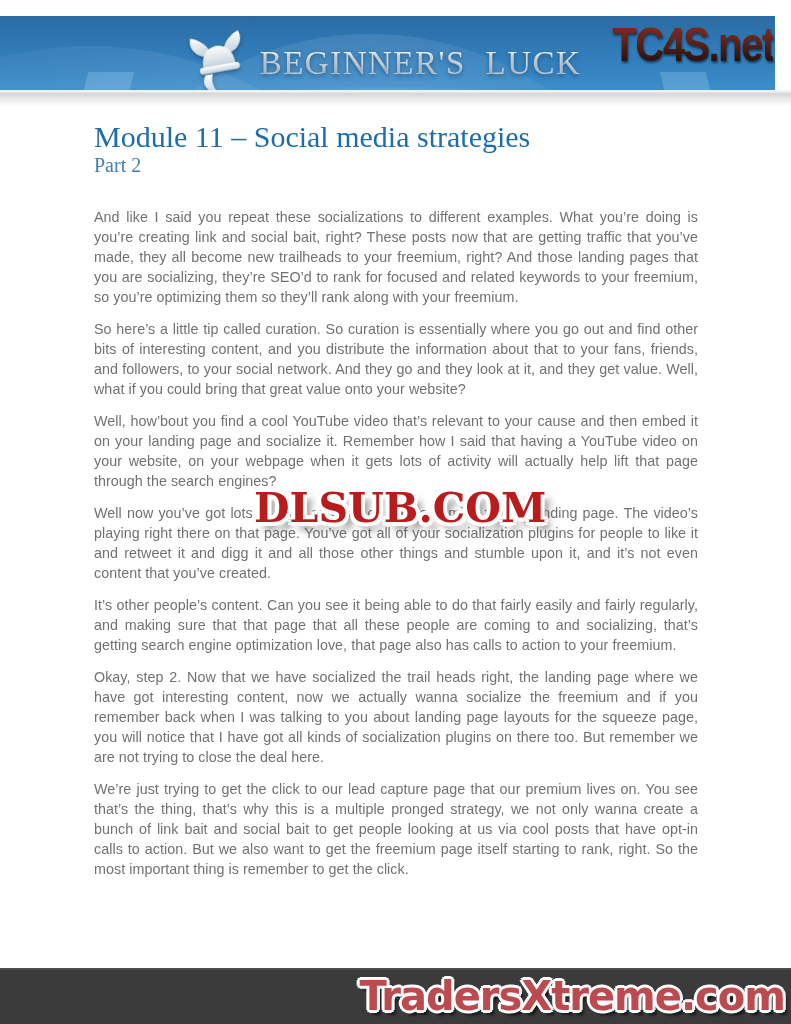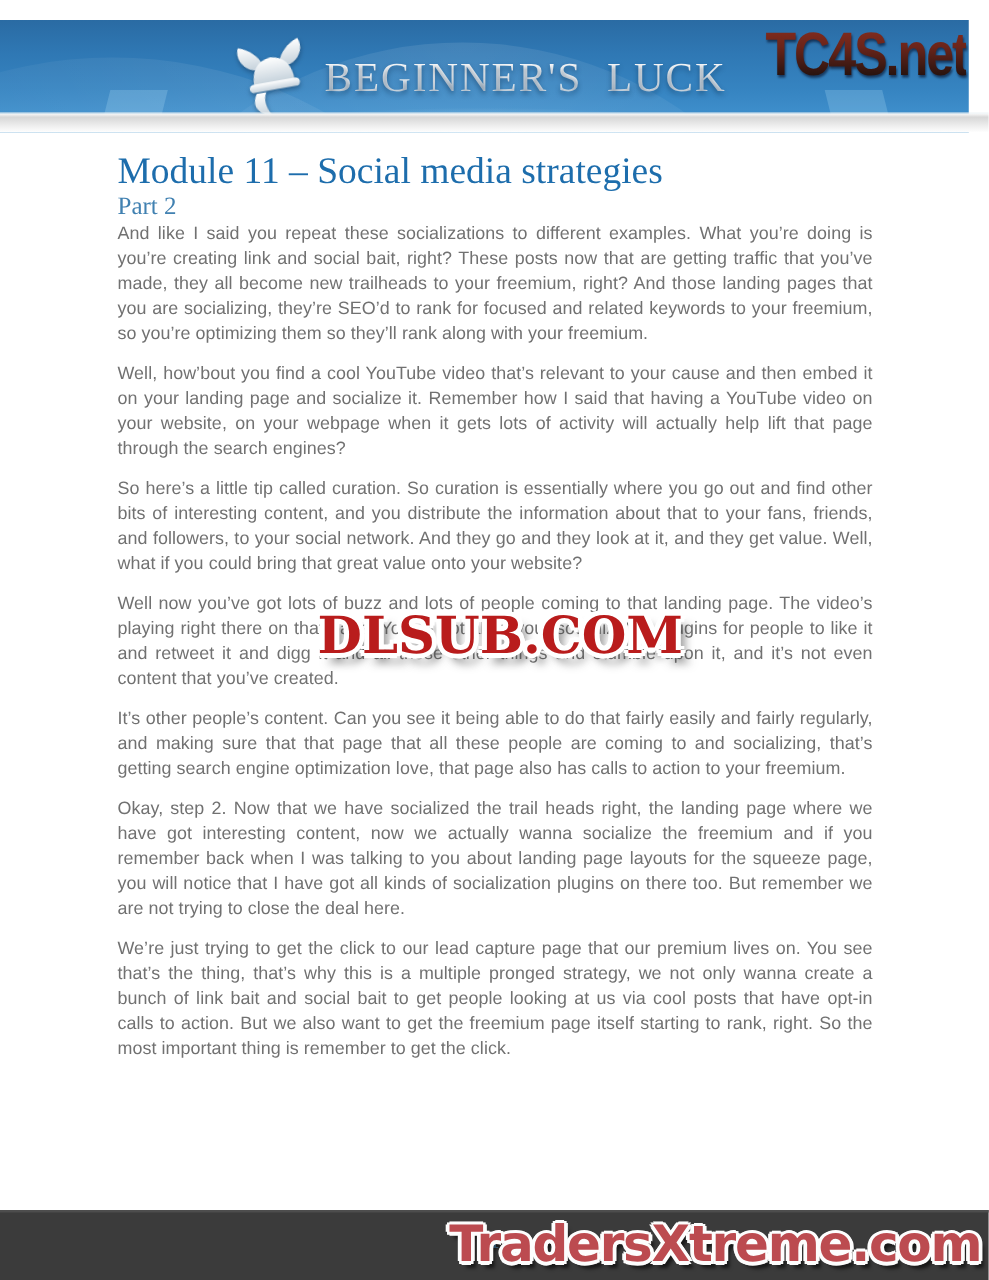--- a/index.html
+++ b/index.html
@@ -71,21 +71,21 @@
   .doc-title {
     margin:17px 0 0 0;
     font-family:"Liberation Serif", serif; font-weight:normal;
     font-size:30px; line-height:30px; color:#1d6dac;
   }
   .doc-subtitle {
     margin:2px 0 0 0;
     font-family:"Liberation Serif", serif; font-weight:normal;
     font-size:20px; line-height:22px; color:#4181b1;
   }
-  .paras { margin-top:1px; }
+  .paras { margin-top:31px; }
   .paras p {
     margin:0 0 12px 0;
     font-size:14.3px; line-height:20px; letter-spacing:0.05px;
     color:#717171; text-align:justify;
   }
 
   
   .wm-center {
     position:absolute; left:254px; top:484px;
     font-family:"DejaVu Serif", serif; font-weight:bold;
@@ -150,22 +150,22 @@
 
     <span class="tc4s">TC4S.net</span>
   </div>
   <div class="header-sep"></div>
 
   <div class="content">
     <h1 class="doc-title">Module 11 – Social media strategies</h1>
     <h2 class="doc-subtitle">Part 2</h2>
     <div class="paras">
       <p>And like I said you repeat these socializations to different examples. What you’re doing is you’re creating link and social bait, right? These posts now that are getting traffic that you’ve made, they all become new trailheads to your freemium, right? And those landing pages that you are socializing, they’re SEO’d to rank for focused and related keywords to your freemium, so you’re optimizing them so they’ll rank along with your freemium.</p>
+      <p>So here’s a little tip called curation. So curation is essentially where you go out and find other bits of interesting content, and you distribute the information about that to your fans, friends, and followers, to your social network. And they go and they look at it, and they get value. Well, what if you could bring that great value onto your website?</p>
       <p>Well, how’bout you find a cool YouTube video that’s relevant to your cause and then embed it on your landing page and socialize it. Remember how I said that having a YouTube video on your website, on your webpage when it gets lots of activity will actually help lift that page through the search engines?</p>
-      <p>So here’s a little tip called curation. So curation is essentially where you go out and find other bits of interesting content, and you distribute the information about that to your fans, friends, and followers, to your social network. And they go and they look at it, and they get value. Well, what if you could bring that great value onto your website?</p>
       <p>Well now you’ve got lots of buzz and lots of people coming to that landing page. The video’s playing right there on that page. You’ve got all of your socialization plugins for people to like it and retweet it and digg it and all those other things and stumble upon it, and it’s not even content that you’ve created.</p>
       <p>It’s other people’s content. Can you see it being able to do that fairly easily and fairly regularly, and making sure that that page that all these people are coming to and socializing, that’s getting search engine optimization love, that page also has calls to action to your freemium.</p>
       <p>Okay, step 2. Now that we have socialized the trail heads right, the landing page where we have got interesting content, now we actually wanna socialize the freemium and if you remember back when I was talking to you about landing page layouts for the squeeze page, you will notice that I have got all kinds of socialization plugins on there too. But remember we are not trying to close the deal here.</p>
       <p>We’re just trying to get the click to our lead capture page that our premium lives on. You see that’s the thing, that’s why this is a multiple pronged strategy, we not only wanna create a bunch of link bait and social bait to get people looking at us via cool posts that have opt-in calls to action. But we also want to get the freemium page itself starting to rank, right. So the most important thing is remember to get the click.</p>
     </div>
   </div>
 
   <div class="wm-center">DLSUB.COM</div>
 
   <div class="footer">

